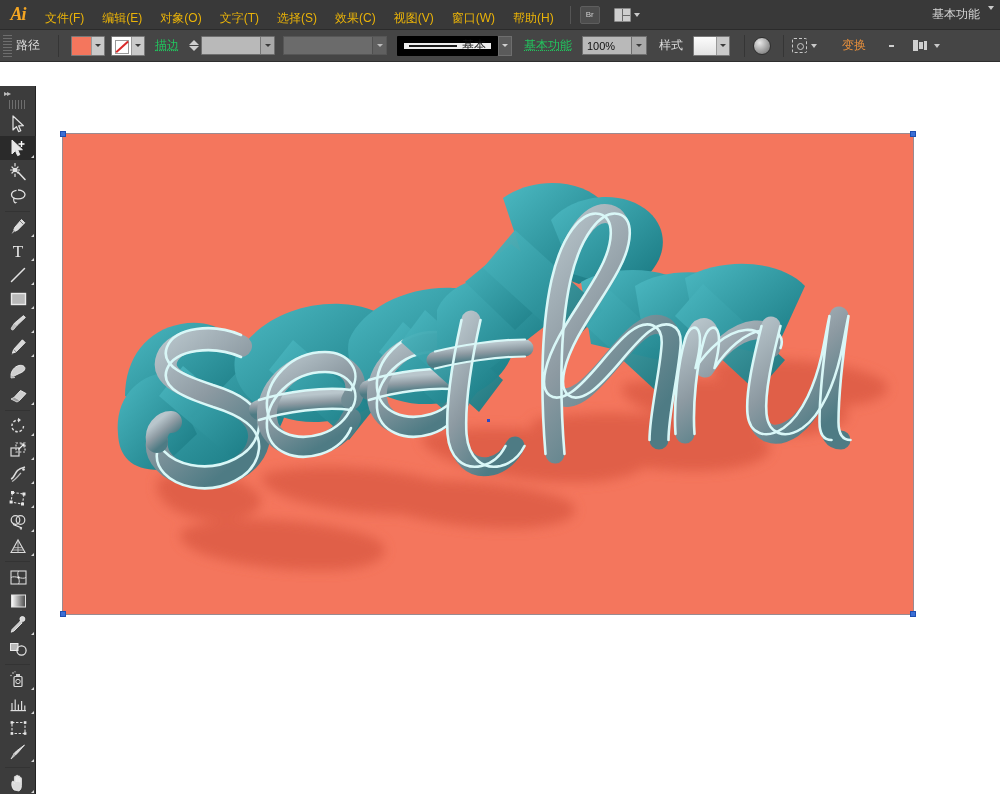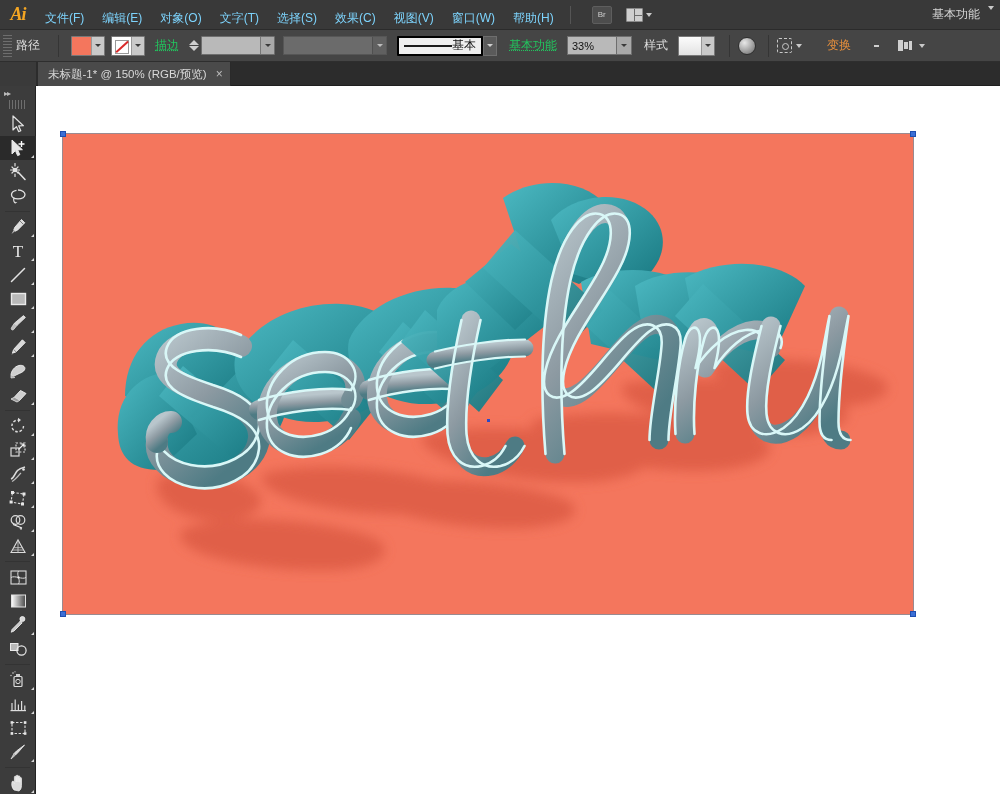--- a/index.html
+++ b/index.html
@@ -18,29 +18,29 @@
     display:flex; align-items:center;
     border-bottom:1px solid #2b2b2b;
   }
   .ai-logo{
     width:36px; height:30px; display:flex; align-items:center; justify-content:center;
     color:#f5a623; font-weight:bold; font-size:18px; font-style:italic;
     font-family:"Liberation Serif","DejaVu Serif",serif;
     letter-spacing:-1px;
   }
   .menu-item{
-    color:#7dd3fc; font-size:12px; padding:0 9px; height:24px;
+    color:#eab308; font-size:12px; padding:0 9px; height:24px;
     line-height:30px; white-space:nowrap; cursor:default;
   }
   .menu-sep{ width:1px; height:18px; background:#555; margin:0 7px; }
   .br-btn{
     width:20px; height:18px; background:#4d4d4d; border:1px solid #5e5e5e;
     border-radius:2px; color:#cfcfcf; font-size:8px;
     display:flex; align-items:center; justify-content:center;
-    margin-left:14px; font-family:"Liberation Sans",sans-serif;
+    margin-left:2px; font-family:"Liberation Sans",sans-serif;
   }
   .layout-btn{
     display:flex; align-items:center; margin-left:14px; gap:3px;
   }
   .layout-ico{
     width:17px; height:14px; background:#cfcfcf; border:1px solid #8a8a8a;
     position:relative; border-radius:1px;
   }
   .layout-ico:after{
     content:""; position:absolute; left:7px; top:0; width:1px; bottom:0; background:#6b6b6b;
@@ -110,22 +110,22 @@
   }
   .field .fdrop{
     width:14px; height:17px; background:#a9a9a9; border-left:1px solid #777;
     display:flex;align-items:center;justify-content:center; margin-left:auto; margin-right:-4px;
   }
   .field-dark{
     height:19px; background:#6b6b6b; border:1px solid #565656;
     display:flex; align-items:center;
   }
   .profile-box{
-    height:20px; background:#eee; border:2px solid #000000; display:flex; align-items:center;
-    padding:0 5px; border-radius:1px;
+    height:20px; background:#eee; border:7px solid #000000; display:flex; align-items:center;
+    padding:0 5px; gap:5px; border-radius:1px;
   }
   .profile-line{ width:48px; height:0; border-top:2px solid #1a1a1a; }
   .profile-txt{ color:#111; font-size:12px; white-space:nowrap; }
   .opacity-field{
     width:50px; height:19px; background:#b9b9b9; border:1px solid #6e6e6e;
     color:#111; font-size:11px; display:flex;align-items:center; padding-left:4px;
   }
   .style-swatch{
     width:22px;height:18px;background:linear-gradient(#fcfcfc,#e2e2e2);
   }
@@ -281,21 +281,21 @@
     <div class="profile-box" style="margin-left:10px;">
       <div class="profile-line"></div>
       <div class="profile-txt">基本</div>
     </div>
     <div style="width:14px;height:20px;background:#5a5a5a;border:1px solid #6e6e6e;display:flex;align-items:center;justify-content:center;">
         <span class="caret-sm" style="border-top-color:#d0d0d0"></span>
       </div>
 
     <div class="cb-label orange" style="margin-left:12px;">基本功能</div>
     <div class="opacity-field">
-      <span>33%</span>
+      <span>100%</span>
     </div>
     <div style="width:15px;height:19px;background:#a9a9a9;border:1px solid #6e6e6e;border-left:none;display:flex;align-items:center;justify-content:center;">
         <span class="caret-sm"></span>
       </div>
 
     <div class="cb-label" style="margin-left:12px;">样式</div>
     <div class="swatch-box">
       <div class="style-swatch"></div>
       <div class="swatch-drop">
           <span class="caret-sm"></span>
@@ -318,27 +318,20 @@
     <div style="display:flex;align-items:center;gap:4px;margin-left:14px;">
       <div class="align-ico">
         <b style="width:5px;height:11px;"></b>
           <b style="width:4px;height:7px;"></b>
           <b style="width:3px;height:9px;"></b>
       </div>
       <div class="caret"></div>
     </div>
   </div>
 
-  <div class="tabbar">
-    <div class="lead"></div>
-    <div class="doc-tab">
-      <span>未标题-1* @ 150% (RGB/预览)</span>
-      <span class="tab-close">×</span>
-    </div>
-  </div>
 
   <div class="toolbar">
     <div class="tb-head">▸▸</div>
     <div class="tb-grip"></div>
 
     <div class="tool">
       <svg width="16" height="18" viewBox="0 0 16 18">
           <path d="M3 1 L3 15 L6.4 11.6 L8.6 16.6 L10.8 15.7 L8.7 10.9 L13.4 10.7 Z" fill="none" stroke="#e2e2e2" stroke-width="1.2" stroke-linejoin="round"></path>
         </svg>
     </div>

